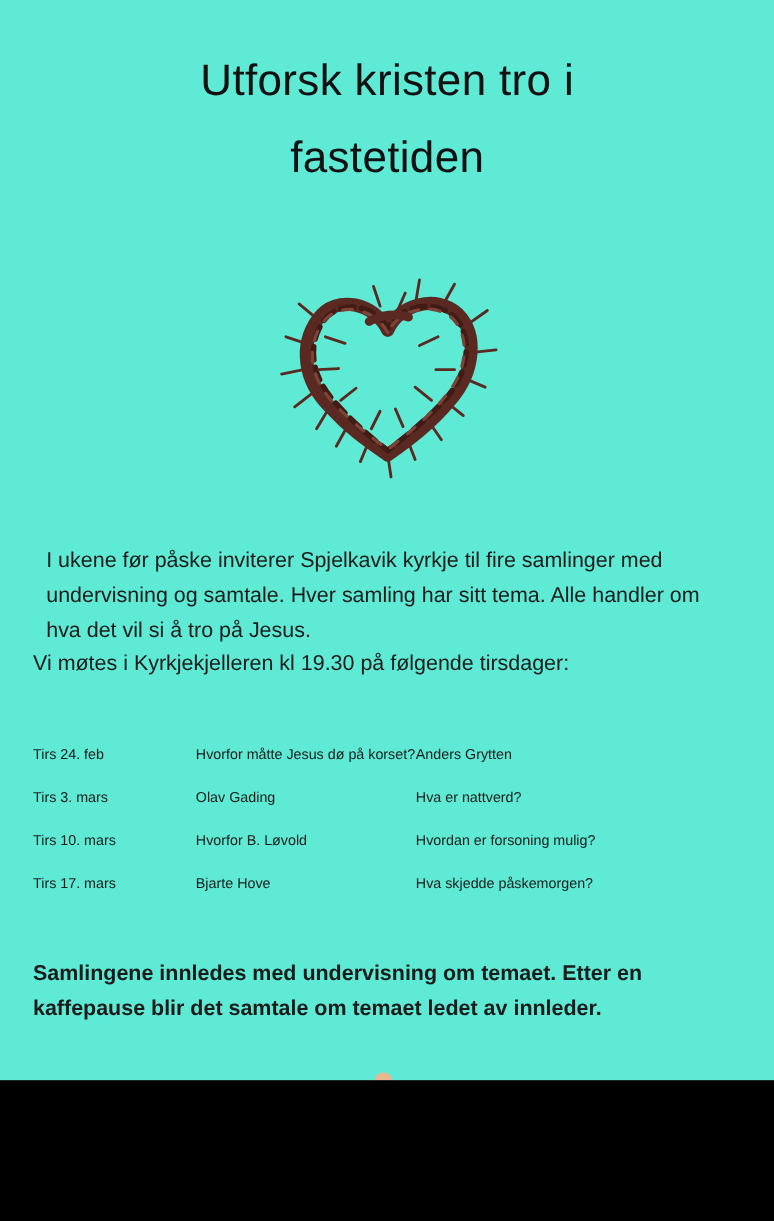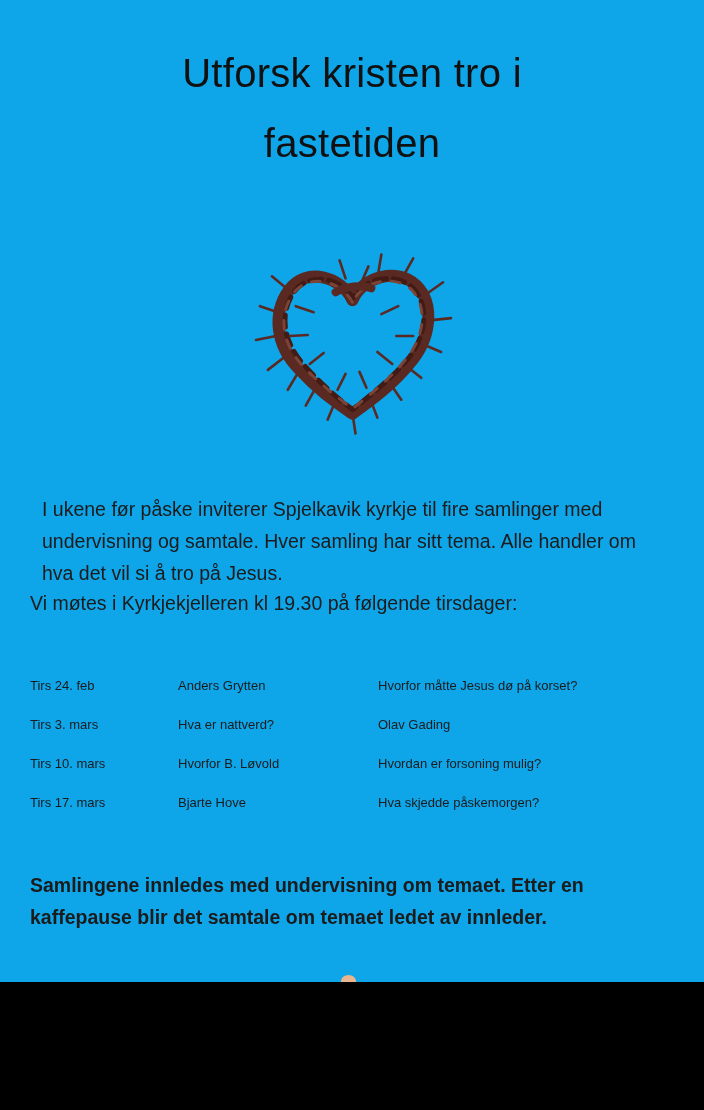--- a/index.html
+++ b/index.html
@@ -4,21 +4,21 @@
 <style>
   html, body { margin: 0; padding: 0; }
   body {
     width: 704px; height: 1110px;
     background: #ffffff;
     font-family: "Liberation Sans", sans-serif;
     color: #1a1a1a;
     position: relative;
     overflow: hidden;
   }
-  .page { position: absolute; left: 0; top: 0; width: 704px; height: 1110px; background: #0ea5e9; }
+  .page { position: absolute; left: 0; top: 0; width: 704px; height: 1110px; background: #5eead4; }
 
   .title {
     position: absolute; top: 38px; left: 0; width: 704px;
     text-align: center;
     font-size: 40px; line-height: 70px; font-weight: 400;
     color: #111111; letter-spacing: 0.3px;
   }
   .title span { display: block; }
 
   .heart-wrap { position: absolute; left: 250px; top: 248px; width: 205px; height: 192px; }
@@ -106,27 +106,27 @@
     </svg>
   </div>
 
   <p class="para para-1" style="margin:12px;">I ukene før påske inviterer Spjelkavik kyrkje til fire samlinger med undervisning og samtale. Hver samling har sitt tema. Alle handler om hva det vil si å tro på Jesus.</p>
 
   <p class="para para-2" style="margin:0;">Vi møtes i Kyrkjekjelleren kl 19.30 på følgende tirsdager:</p>
 
   <div class="schedule">
     <div class="schedule-row">
       <span>Tirs 24. feb</span>
+      <span>Hvorfor måtte Jesus dø på korset?</span>
       <span>Anders Grytten</span>
-      <span>Hvorfor måtte Jesus dø på korset?</span>
     </div>
     <div class="schedule-row">
       <span>Tirs 3. mars</span>
+      <span>Olav Gading</span>
       <span>Hva er nattverd?</span>
-      <span>Olav Gading</span>
     </div>
     <div class="schedule-row">
       <span>Tirs 10. mars</span>
       <span>Hvorfor B. Løvold</span>
       <span>Hvordan er forsoning mulig?</span>
     </div>
     <div class="schedule-row">
       <span>Tirs 17. mars</span>
       <span>Bjarte Hove</span>
       <span>Hva skjedde påskemorgen?</span>

